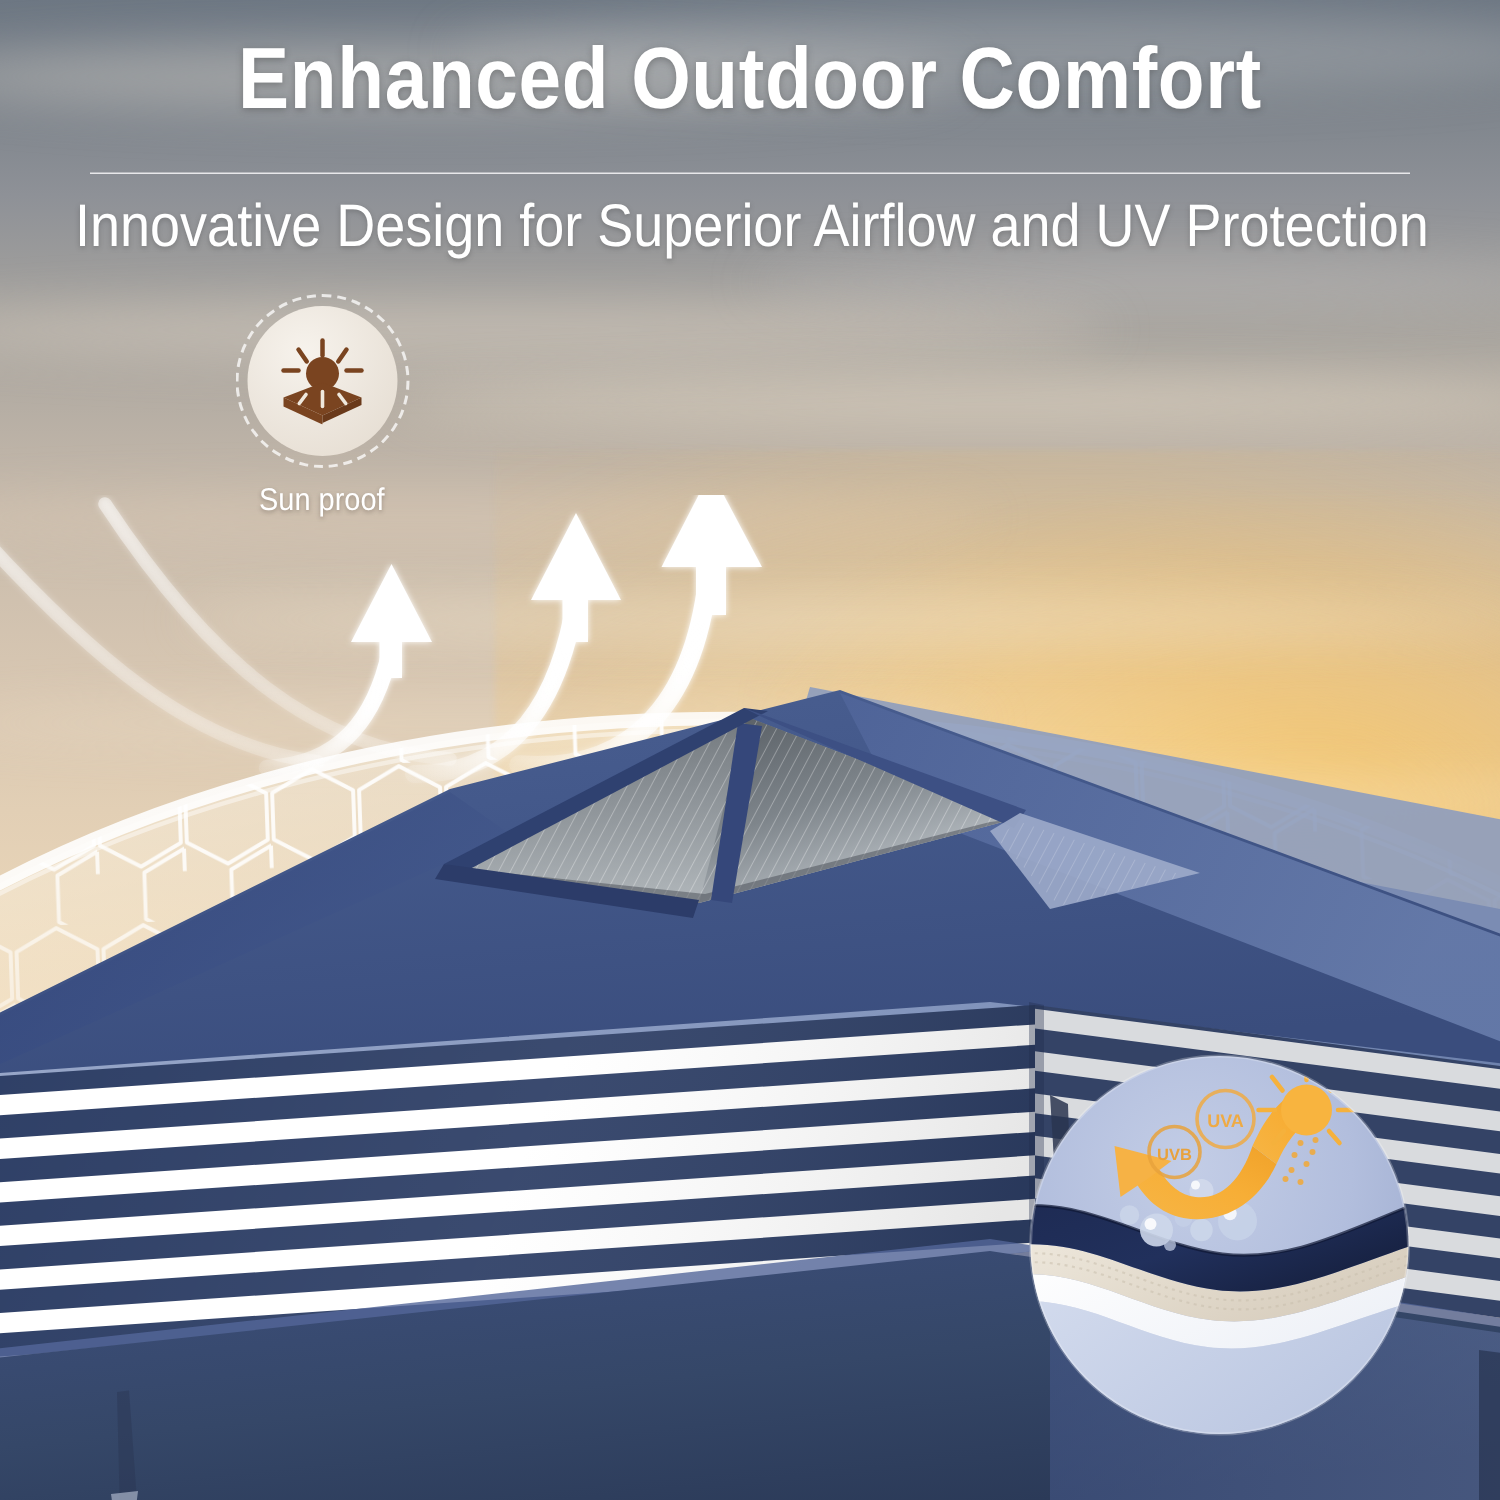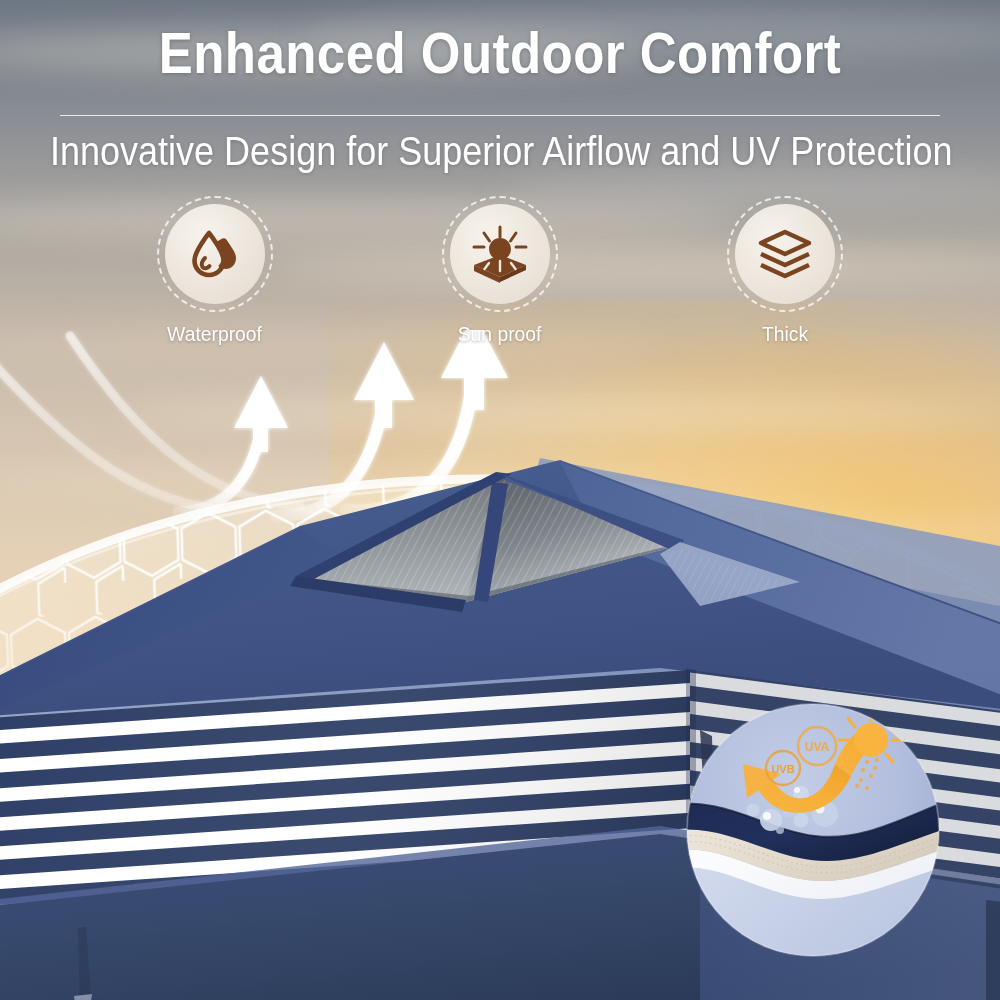--- a/index.html
+++ b/index.html
@@ -492,35 +492,20 @@
       <circle cx="128" cy="128" r="126" fill="none" stroke="#ffffff" stroke-width="2" opacity=".25"></circle>
     </svg>
   </div>
 
   <div class="title">Enhanced Outdoor Comfort</div>
   <div class="rule"></div>
   <div class="subtitle">Innovative Design for Superior Airflow and UV Protection</div>
 
   <div class="features">
 
-    <div class="feature">
-      <div class="ring">
-        <div class="disc">
-          <svg width="58" height="58" viewBox="0 0 58 58">
-            <path d="M40 14 C46 23 50 28 50 33 C50 39.5 45.5 44 39.5 44
-                     C36.6 44 34 42.9 32.2 41 C35 38 36.5 34.5 36.5 31
-                     C36.5 27 34.4 22.5 31 17 C34 14.6 37.5 12 40 14 Z" fill="#7a4420"></path>
-            <path d="M23 8 C23 8 8.5 26 8.5 35.5 C8.5 44 15 50 23 50
-                     C31 50 37.5 44 37.5 35.5 C37.5 26 23 8 23 8 Z" fill="none" stroke="#7a4420" stroke-width="4.6" stroke-linejoin="round"></path>
-            <path d="M19 33 C16 36 15 39.5 16.5 42 C18.2 44.2 21.5 43.6 23.5 41" fill="none" stroke="#7a4420" stroke-width="4" stroke-linecap="round"></path>
-          </svg>
-        </div>
-      </div>
-      <div class="feat-label">Waterproof</div>
-    </div>
 
     <div class="feature">
       <div class="ring">
         <div class="disc">
           <svg width="60" height="58" viewBox="0 0 60 58">
             <g stroke="#7a4420" stroke-width="3" stroke-linecap="round">
               <path d="M30 2 L30 12"></path>
               <path d="M14 8 L19.5 16"></path>
               <path d="M46 8 L40.5 16"></path>
               <path d="M4 22 L14 22"></path>
@@ -534,30 +519,16 @@
               <path d="M30 36 L30 46"></path>
               <path d="M19 38 L14.5 44"></path>
               <path d="M41 38 L45.5 44"></path>
             </g>
           </svg>
         </div>
       </div>
       <div class="feat-label">Sun proof</div>
     </div>
 
-    <div class="feature">
-      <div class="ring">
-        <div class="disc">
-          <svg width="58" height="54" viewBox="0 0 58 54">
-            <g fill="none" stroke="#7a4420" stroke-width="4.4" stroke-linejoin="round">
-              <path d="M29 5 L53 16 L29 27 L5 16 Z"></path>
-              <path d="M5 27 L29 38 L53 27"></path>
-              <path d="M5 38 L29 49 L53 38"></path>
-            </g>
-          </svg>
-        </div>
-      </div>
-      <div class="feat-label">Thick</div>
-    </div>
 
   </div>
 
 </div>
 
 </body></html>

